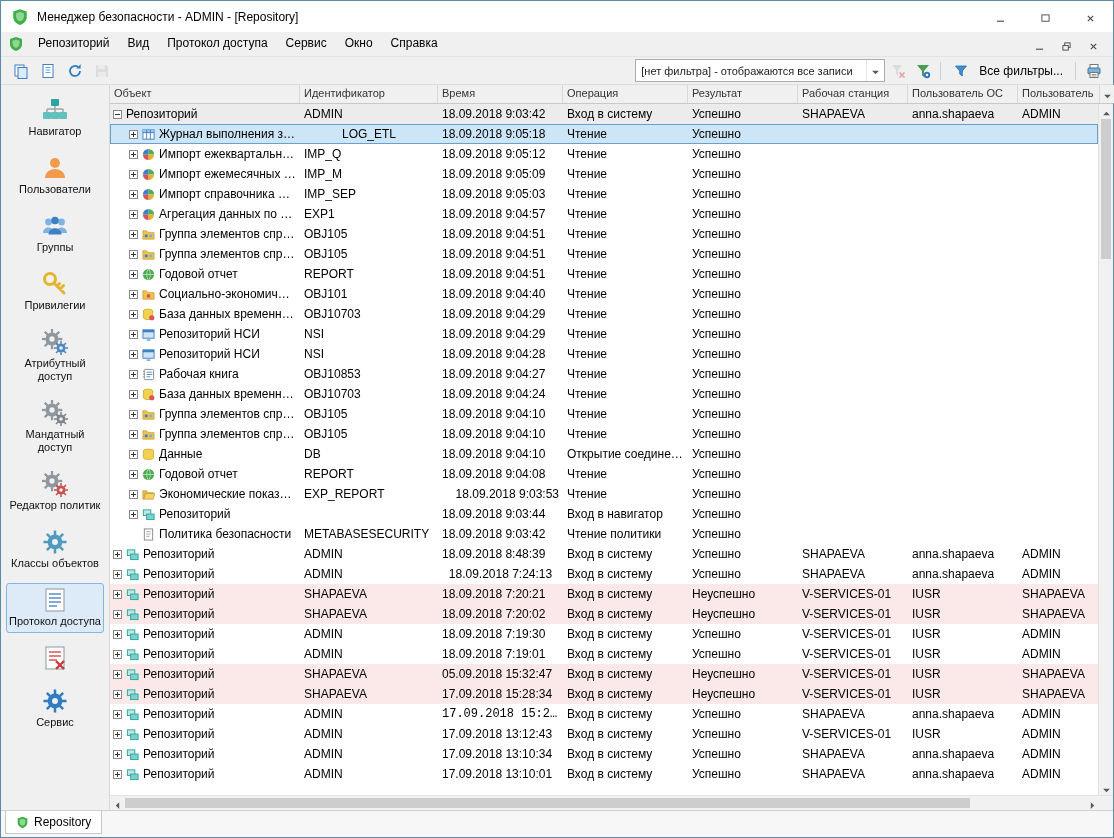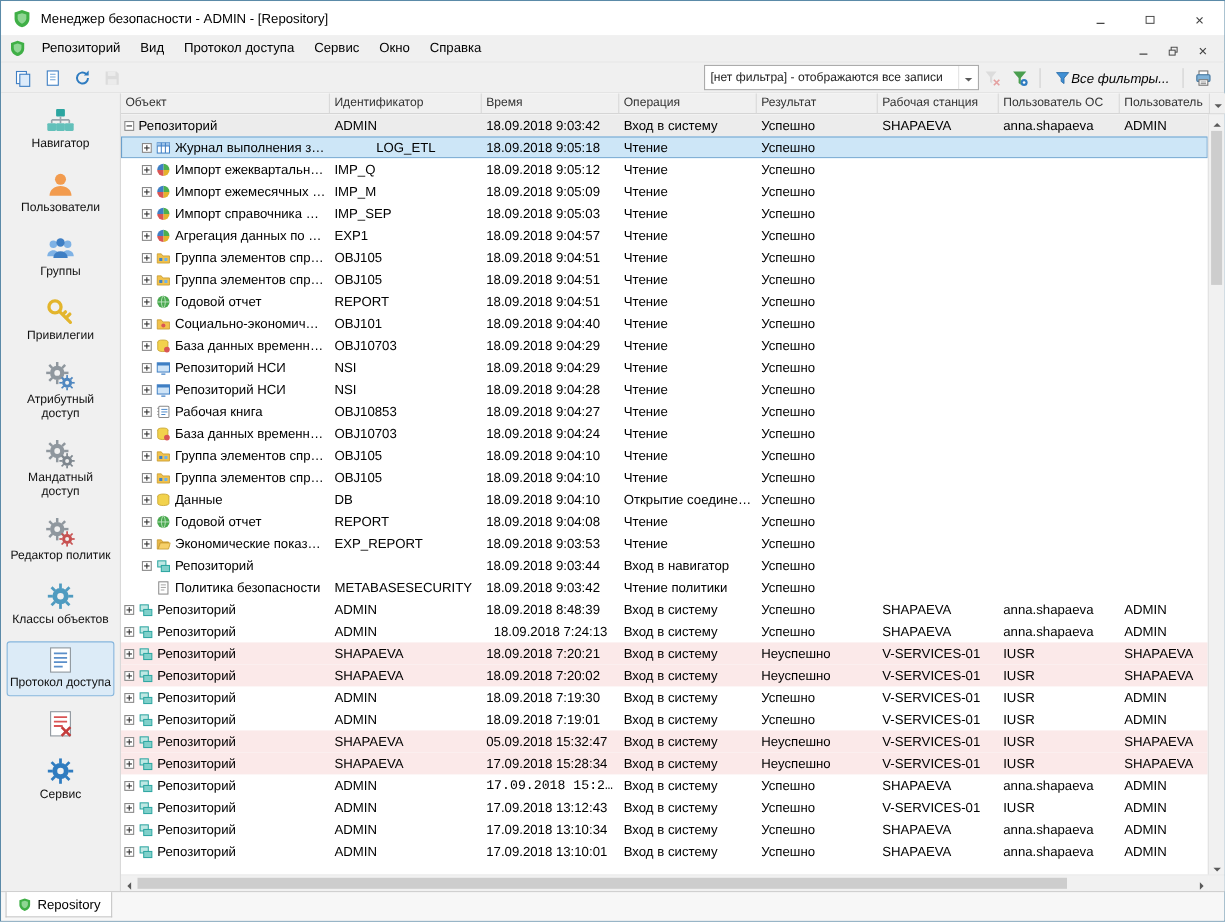--- a/index.html
+++ b/index.html
@@ -25,21 +25,21 @@
   .toolbar{flex:0 0 27px;background:#f0f0f0;display:flex;align-items:center;padding:0 7px;border-bottom:1px solid #dcdcdc;}
   .toolbar-left{display:flex;gap:2px;}
   .tb-btn{width:25px;height:23px;display:flex;align-items:center;justify-content:center;}
   .tb-btn.disabled{opacity:.5;}
   .tb-ic{width:16px;height:16px;}
   .tb-sep{width:1px;height:18px;background:#cfcfcf;margin:0 5px;}
   .combo{width:248px;height:21px;background:#fff;border:1px solid #ababab;display:flex;align-items:center;}
   .combo-text{flex:1;padding:0 5px;font-size:11px;color:#222;white-space:nowrap;overflow:hidden;}
   .combo-arrow{width:17px;height:100%;display:flex;align-items:center;justify-content:center;border-left:1px solid #e4e4e4;}
   .all-filters{display:flex;align-items:center;height:23px;padding:0 7px;}
-  .all-filters .lbl{margin-left:0;font-size:12px;white-space:nowrap;font-style:italic;}
+  .all-filters .lbl{margin-left:10px;font-size:12px;white-space:nowrap;}
   .sicon{width:16px;height:16px;flex:0 0 16px;}
   .xs-icon{width:9px;height:9px;}
 
   
   .main{flex:1;display:flex;min-height:0;background:#fff;}
   .sidebar{flex:0 0 108px;background:#f0f0f0;border-right:1px solid #d9d9d9;padding-top:8px;display:flex;flex-direction:column;align-items:center;gap:8px;overflow:hidden;}
   .sb-item{width:96px;display:flex;flex-direction:column;align-items:center;padding:3px 0 4px;border:1px solid transparent;border-radius:3px;}
   .sb-item.selected{background:#dcebf7;border-color:#86b6dd;}
   .sb-icon{width:26px;height:26px;}
   .sb-label{font-size:11px;line-height:13px;text-align:center;margin-top:2px;color:#111;}
@@ -773,21 +773,21 @@
                 <div class="expand plus"></div>
                 <div class="row-icon">
                   <svg viewBox="0 0 14 14" width="100%" height="100%">
                     <path d="M1 3h4l1.5 2H12v1H4L2 12H1z" fill="#e8b84b" stroke="#c79a2e" stroke-width=".8"></path>
                     <path d="M2 12l2-6h10l-2 6z" fill="#f6d06a" stroke="#c79a2e" stroke-width=".8"></path>
                   </svg>
                 </div>
                 <div class="obj-text">Экономические показат...</div>
               </div>
               <div class="cell" style="width: 138px;">EXP_REPORT</div>
-              <div class="cell" style="width: 125px;">18.09.2018 9:03:53</div>
+              <div class="cell" style="width: 125px; text-align: right;">18.09.2018 9:03:53</div>
               <div class="cell" style="width: 125px;">Чтение</div>
               <div class="cell" style="width: 110px;">Успешно</div>
               <div class="cell" style="width: 110px;"></div>
               <div class="cell" style="width: 110px;"></div>
               <div class="cell" style="width: 82px;"></div>
             </div>
             <div class="grid-row">
               <div class="cell obj lvl1" style="width: 190px;">
                 <div class="expand plus"></div>
                 <div class="row-icon">

